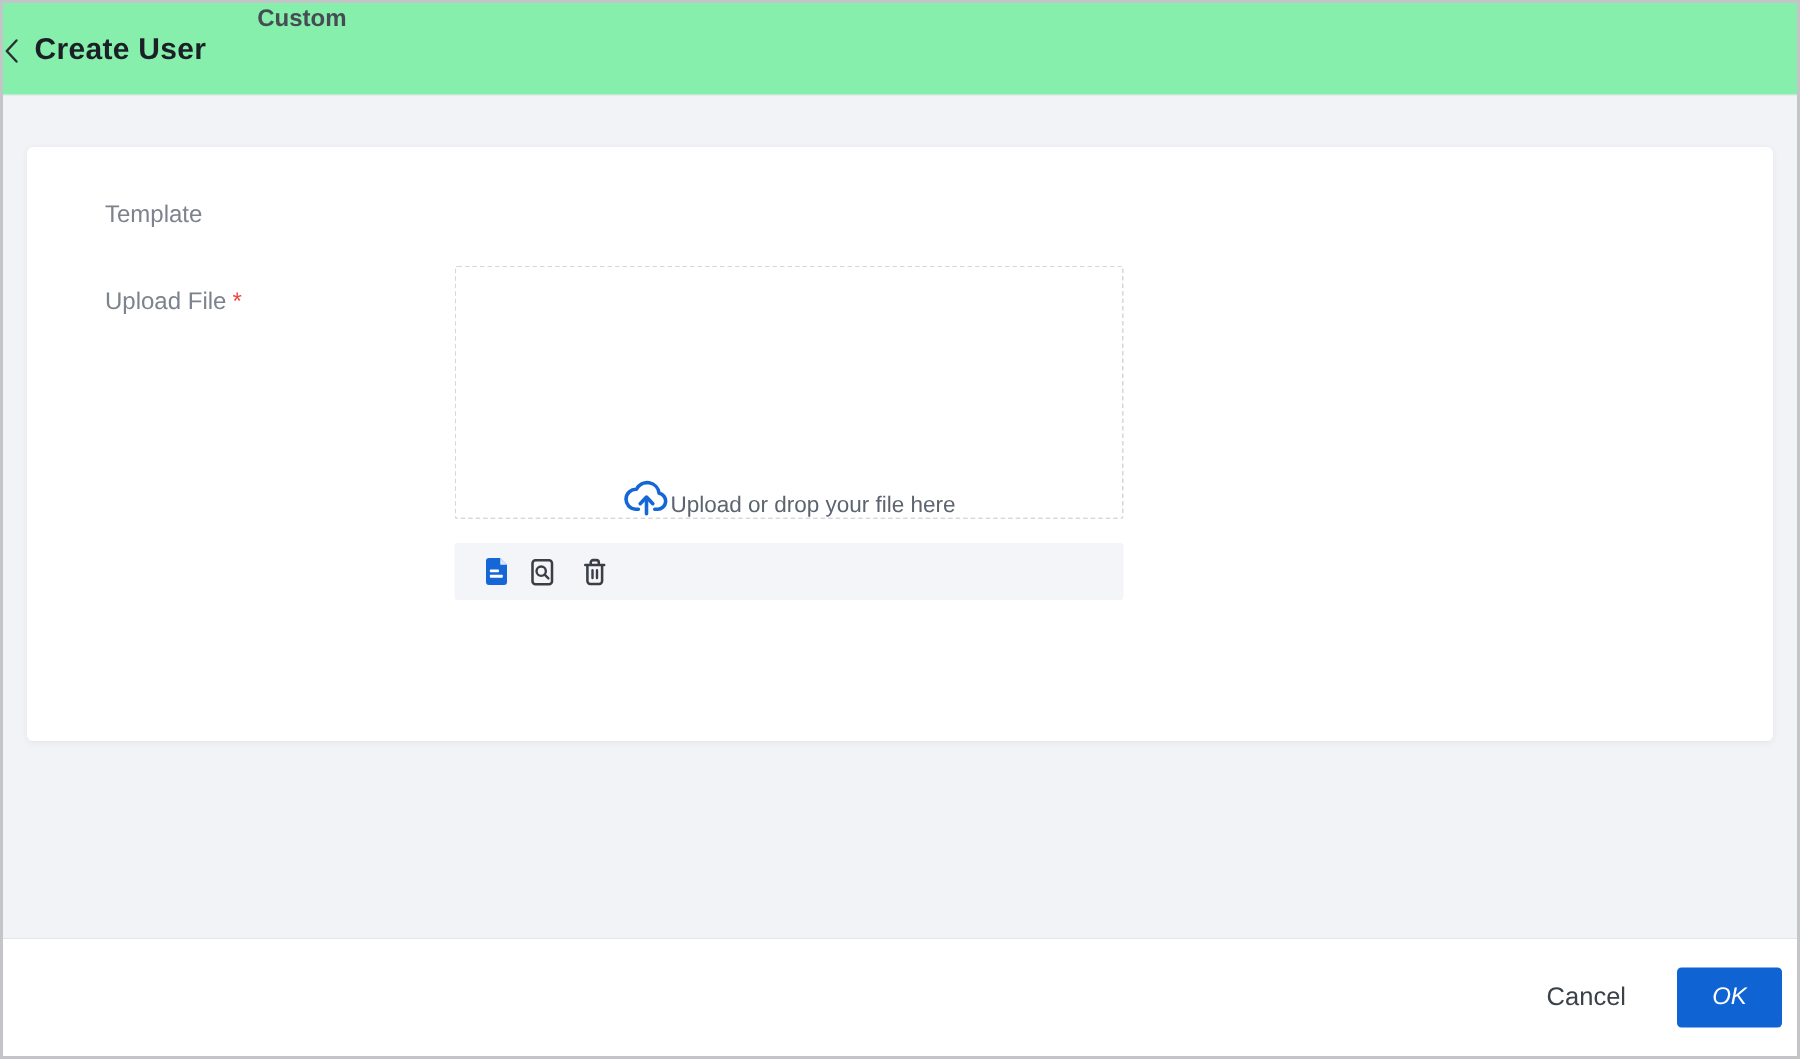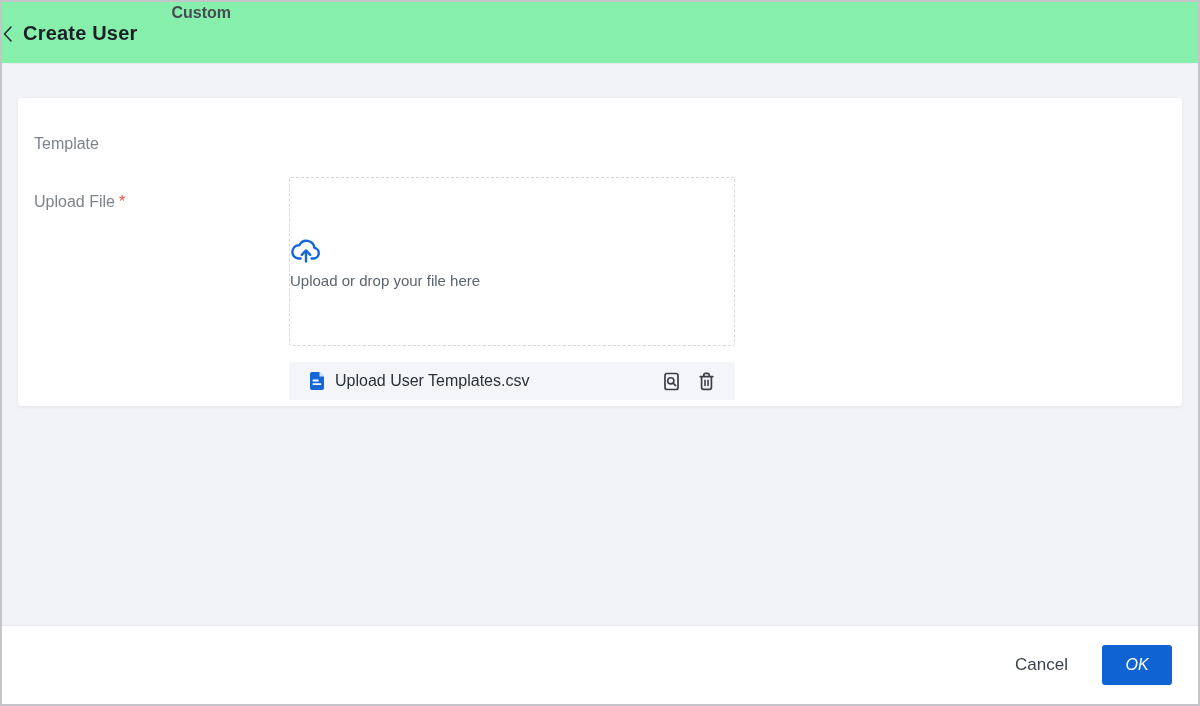--- a/index.html
+++ b/index.html
@@ -47,49 +47,49 @@
   .tab.active .underline{ display:block; }
 
   
   .app-body{
     flex:1 1 auto;
     background:#f2f3f7;
     overflow:hidden;
   }
   .card{
     margin:34px 16px 0 16px;
-    height:308px;
+    height:396px;
     background:#ffffff;
     border-radius:4px;
     box-shadow:0 1px 4px rgba(31,35,41,.06);
-    padding:34px 0 0 16px;
+    padding:34px 0 0 52px;
   }
   .form-row{ display:flex; align-items:flex-start; }
   .form-label{
     width:233px; flex:0 0 233px;
     font-size:16px; color:#7d838c;
     line-height:24px;
   }
   .req{ color:#f0483e; margin-left:4px; }
-  .row-upload{ margin-top:21px;gap:22px; }
+  .row-upload{ margin-top:21px; }
   .row-upload .form-label{ padding-top:13px; }
 
   .download-link{
     display:inline-flex; align-items:center; gap:6px;
     color:#1567d8; font-size:16px; line-height:26px;
     text-decoration:none; cursor:pointer;
   }
 
   .dropzone{
     width:446px; height:169px;
     background:#ffffff;
     border:1px dashed #d4d7dd;
     border-radius:2px;
-    display:flex; flex-direction:column;
-    align-items:flex-start; justify-content:center;
+    display:flex; flex-direction:row;
+    align-items:flex-end; justify-content:center;
     cursor:pointer;
   }
   .dz-hint{
     margin-top:8px;
     font-size:15px; color:#5c646f;
   }
 
   .file-row{
     width:446px; height:38px;
     margin-top:16px;
@@ -110,21 +110,21 @@
     display:flex; align-items:center; justify-content:center;
     padding:2px; margin-left:10px;
   }
 
   
   .app-footer{
     flex:0 0 79px; height:79px;
     background:#ffffff;
     border-top:1px solid #e4e7eb;
     display:flex; align-items:center; justify-content:flex-end;
-    padding-right:26px;
+    padding-right:10px;
   }
   .btn-cancel{
     background:none; border:none; cursor:pointer;
     font-size:17px; color:#3a414b;
     font-family:inherit;
     margin-right:32px; padding:6px 2px;
   }
   .btn-ok{
     width:70px; height:40px;
     background:#0f63d3; border:none; border-radius:3px;
@@ -181,21 +181,20 @@
 
           <div class="file-row">
             <span style="display:flex;">
               <svg width="16" height="20" viewBox="0 0 16 20" fill="none">
                 <path d="M1 3 a2 2 0 0 1 2-2 H10.5 L15 5.5 V17 a2 2 0 0 1 -2 2 H3 a2 2 0 0 1 -2-2 Z" fill="#1567d8"></path>
                 <path d="M10.5 1 L15 5.5 H10.5 Z" fill="#ffffff" opacity="0.85"></path>
                 <rect x="3.6" y="8.6" width="6" height="1.9" rx="0.5" fill="#ffffff"></rect>
                 <rect x="3.6" y="12.2" width="8.6" height="1.9" rx="0.5" fill="#ffffff"></rect>
               </svg>
             </span>
-            <span class="file-name">Upload User Templates.csv</span>
             <button class="icon-btn">
               <span style="display:flex;">
                 <svg width="21" height="21" viewBox="0 0 21 21" fill="none">
                   <rect x="4" y="2.5" width="13" height="16" rx="2" stroke="#3a3f47" stroke-width="1.7"></rect>
                   <circle cx="9.8" cy="9.8" r="3.1" stroke="#3a3f47" stroke-width="1.6"></circle>
                   <path d="M12.1 12.1 L14.6 14.6" stroke="#3a3f47" stroke-width="1.6" stroke-linecap="round"></path>
                 </svg>
               </span>
             </button>
             <button class="icon-btn">

